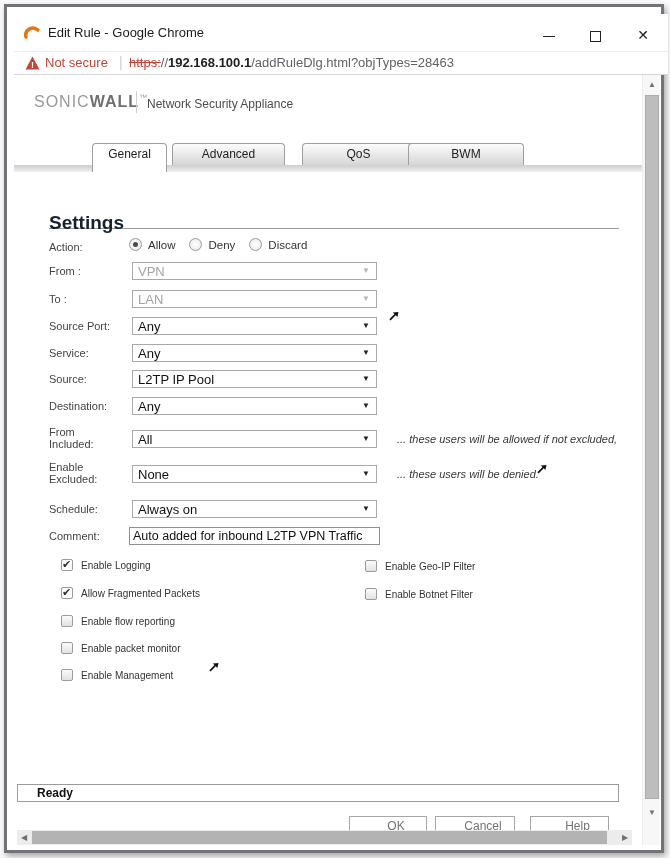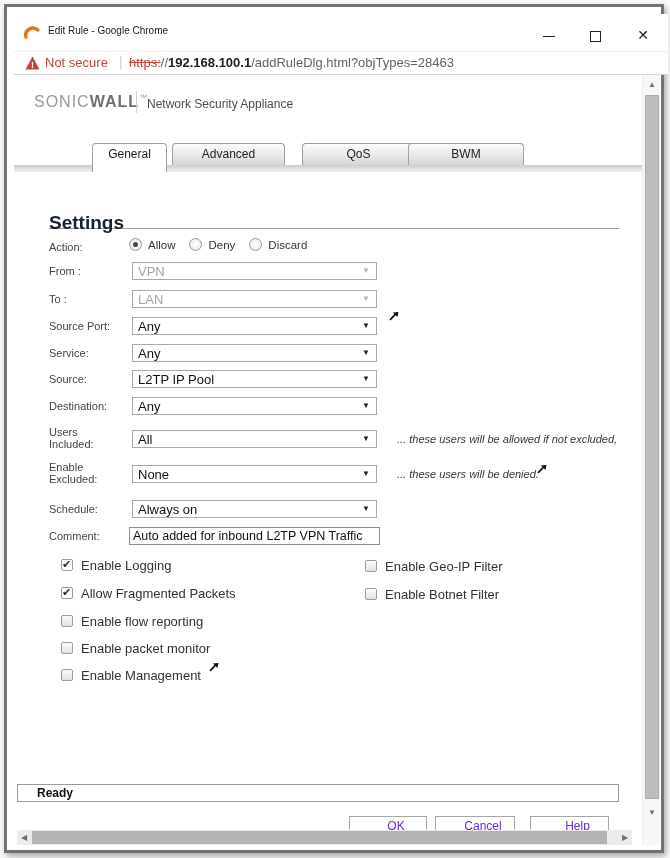--- a/index.html
+++ b/index.html
@@ -7,21 +7,21 @@
   .screen { position:relative; width:670px; height:858px; overflow:hidden; background:#fafafa; }
 
   
   .win { position:absolute; left:4px; top:4px; width:660px; height:849px; background:#fff;
          border:3px solid #757179; box-shadow:2px 3px 6px rgba(0,0,0,.35); }
 
   
   .titlebar { position:absolute; left:7px; top:7px; width:654px; height:38px; background:#fff;
               border-bottom:1px solid #ededed; }
   .favicon { position:absolute; left:9px; top:10px; width:18px; height:18px; }
-  .title-text { position:absolute; left:34px; top:11px; font-size:10px; color:#1b1b1b; }
+  .title-text { position:absolute; left:34px; top:11px; font-size:13px; color:#1b1b1b; }
   .winbtn { position:absolute; top:10px; width:34px; height:22px; text-align:center; color:#222;
             font-size:14px; line-height:22px; cursor:default; }
   .btn-min { left:518px; } .btn-max { left:564px; } .btn-close { left:612px; }
   .min-line { display:inline-block; width:12px; height:0; border-top:1.6px solid #222; vertical-align:middle; }
   .max-box { display:inline-block; width:11px; height:11px; border:1.6px solid #222; vertical-align:middle; }
 
   
   .urlbar { position:absolute; left:7px; top:45px; width:654px; height:23px; background:#fff;
             border-bottom:1px solid #d6d6d6; font-size:13px; white-space:nowrap; }
   .warn-tri { position:absolute; left:11px; top:4px; }
@@ -71,28 +71,28 @@
   .rlabel { font-size:11.5px; color:#333; margin-right:14px; }
 
   .cmt-input { position:absolute; left:122px; top:0; width:251px; height:18px; border:1px solid #8f8f8f;
                font-size:12.5px; color:#111; padding:0 3px; font-family:"Liberation Sans",sans-serif; }
 
   .cbrow { position:absolute; display:flex; align-items:center; height:14px; }
   .cb { width:12px; height:12px; border:1px solid #9b9b9b; border-radius:2px;
         background:linear-gradient(#fbfbfb,#e2e2e2); position:relative; margin-right:8px; }
   .cb.on { background:#fff; }
   .cb.on::after { content:"✔"; position:absolute; left:0; top:-2px; font-size:11px; color:#2f2f2f; }
-  .cblabel { font-size:13px; color:#333; }
+  .cblabel { font-size:10px; color:#333; }
 
   
   .statusbox { position:absolute; left:10px; top:777px; width:602px; height:18px; background:#fff;
                border:1px solid #9b9b9b; font-size:12px; font-weight:bold; color:#111;
                line-height:16px; padding-left:19px; z-index:1; }
   .actbtn { position:absolute; top:809px; height:21px; background:#fff; border:1px solid #a6a6a6;
-            font-size:12px; color:#6d28d9; text-align:center; line-height:19px; z-index:2;padding-left:16px; }
+            font-size:12px; color:#737373; text-align:center; line-height:19px; z-index:2;padding-left:16px; }
   .btn-ok { left:342px; width:78px; } .btn-cancel { left:428px; width:80px; } .btn-help { left:523px; width:79px; }
 
   
   .vscroll { position:absolute; left:635px; top:68px; width:18px; height:770px; background:#f7f7f7;
              border-left:1px solid #ececec; z-index:6; }
   .vs-arrow { position:absolute; left:0; width:18px; height:16px; text-align:center; font-size:8px;
               color:#6f6f6f; line-height:16px; }
   .vs-up { top:2px; } .vs-down { top:730px; }
   .vs-thumb { position:absolute; left:2px; top:20px; width:14px; height:704px; background:#bdbdbd;
               border:1px solid #ababab; }
@@ -190,21 +190,21 @@
       </div>
     </div>
     <div class="frow" style="top:390px">
       <span class="flabel">Destination:</span>
       <div class="dd">
         <span class="dd-text">Any</span>
         <span class="dd-arrow">▼</span>
       </div>
     </div>
     <div class="frow" style="top:423px;height:26px">
-      <span class="flabel" style="top:-4px;width:55px">Users Included:</span>
+      <span class="flabel" style="top:-4px;width:55px">From Included:</span>
       <div class="dd">
         <span class="dd-text">All</span>
         <span class="dd-arrow">▼</span>
       </div>
       <span class="hint">... these users will be allowed if not excluded,</span>
     </div>
     <div class="frow" style="top:458px;height:26px">
       <span class="flabel" style="top:-4px;width:55px">Enable Excluded:</span>
       <div class="dd">
         <span class="dd-text">None</span>

